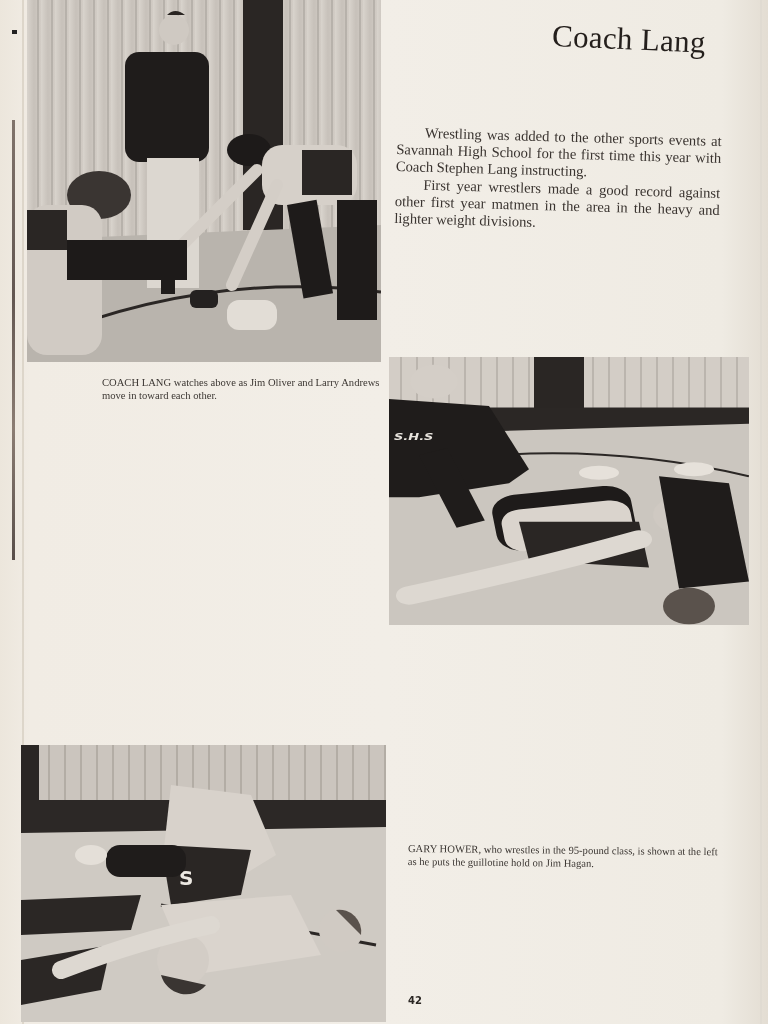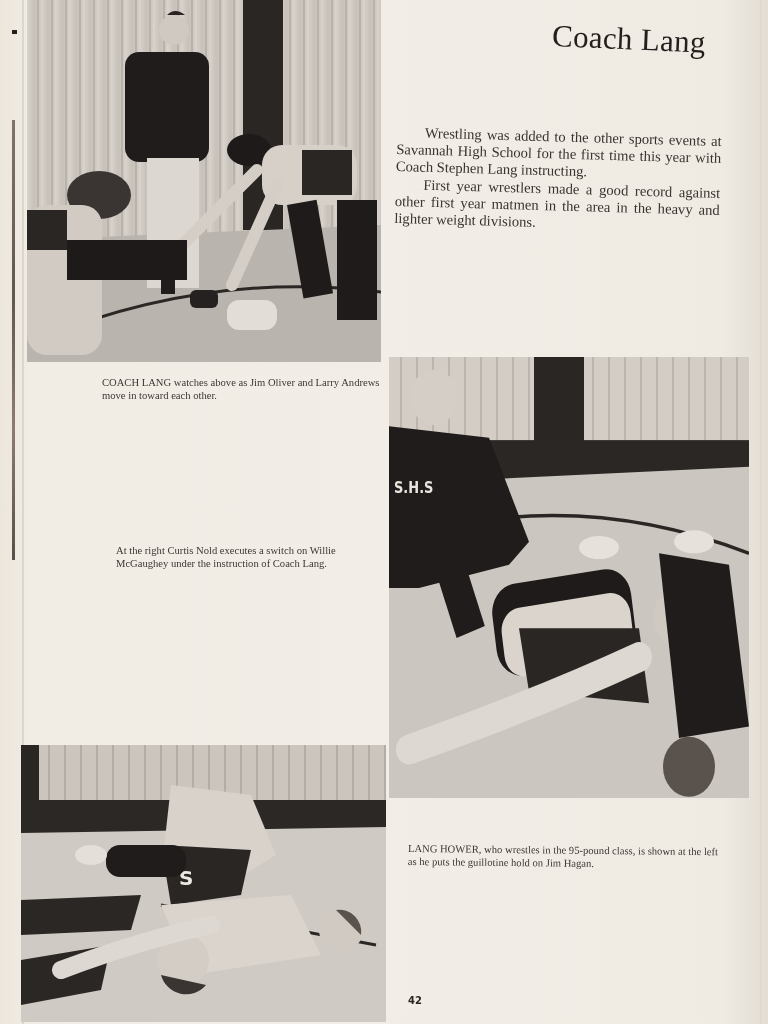--- a/index.html
+++ b/index.html
@@ -45,21 +45,21 @@
     }
 
     .photo {
       position: absolute;
       overflow: hidden;
       background: #8a8682;
     }
     .photo svg { display: block; width: 100%; height: 100%; }
 
     #photo-1 { left: 27px; top: 0px; width: 354px; height: 362px; }
-    #photo-2 { left: 389px; top: 357px; width: 360px; height: 441px; }
+    #photo-2 { left: 389px; top: 357px; width: 360px; height: 268px; font-style: italic; }
     #photo-3 { left: 21px; top: 745px; width: 365px; height: 277px; }
 
     .title {
       position: absolute;
       left: 553px; top: 18px;
       font-size: 31px;
       letter-spacing: 0.3px;
       color: #241f1c;
       transform: rotate(2.5deg);
       transform-origin: left top;
@@ -190,23 +190,20 @@
       <circle cx="290" cy="225" r="26" fill="#cfc9c2"></circle>
       <path d="M20,340 Q150,300 250,260" stroke="#ddd8d1" stroke-width="26" stroke-linecap="round" fill="none"></path>
 
       <path d="M270,170 L340,180 L360,320 L290,330 Z" fill="#1f1c1b"></path>
       <circle cx="300" cy="355" r="26" fill="#5a524c"></circle>
       <ellipse cx="210" cy="165" rx="20" ry="10" fill="#e6e1da"></ellipse>
       <ellipse cx="305" cy="160" rx="20" ry="10" fill="#e6e1da"></ellipse>
     </svg>
   </div>
 
-  <div class="caption" id="caption-2">
-    <span></span><span>At the right Curtis Nold executes a switch on Willie McGaughey under the instruction of Coach Lang.</span>
-  </div>
 
   <div class="photo" id="photo-3">
     <svg viewBox="0 0 365 277" preserveAspectRatio="none">
       <defs>
         <pattern id="folds3" width="16" height="60" patternUnits="userSpaceOnUse">
           <rect width="16" height="60" fill="#cbc5be"></rect>
           <rect x="11" width="2" height="60" fill="#a39c95" opacity="0.6"></rect>
         </pattern>
       </defs>
       <rect width="365" height="277" fill="#c6c0b9"></rect>
@@ -227,17 +224,17 @@
       <path d="M140,160 L270,150 L300,210 L170,230 Z" fill="#dad4cd"></path>
       <circle cx="162" cy="215" r="26" fill="#d3cdc6"></circle>
       <path d="M140,230 a26,26 0 0 0 45,10" fill="#3a3532"></path>
       <circle cx="320" cy="185" r="22" fill="#d0cac3"></circle>
       <path d="M315,165 a22,22 0 0 1 25,25" fill="#5a524c"></path>
       <path d="M40,225 Q120,195 190,180" stroke="#ddd8d1" stroke-width="18" stroke-linecap="round" fill="none"></path>
     </svg>
   </div>
 
   <div class="caption" id="caption-3">
-    <span>LANG HOWER,</span><span> who wrestles in the 95-pound class, is shown at the left as he puts the guillotine hold on Jim Hagan.</span>
+    <span>GARY HOWER,</span><span> who wrestles in the 95-pound class, is shown at the left as he puts the guillotine hold on Jim Hagan.</span>
   </div>
 
   <div class="page-number">42</div>
 </div>
 
 </body></html>

